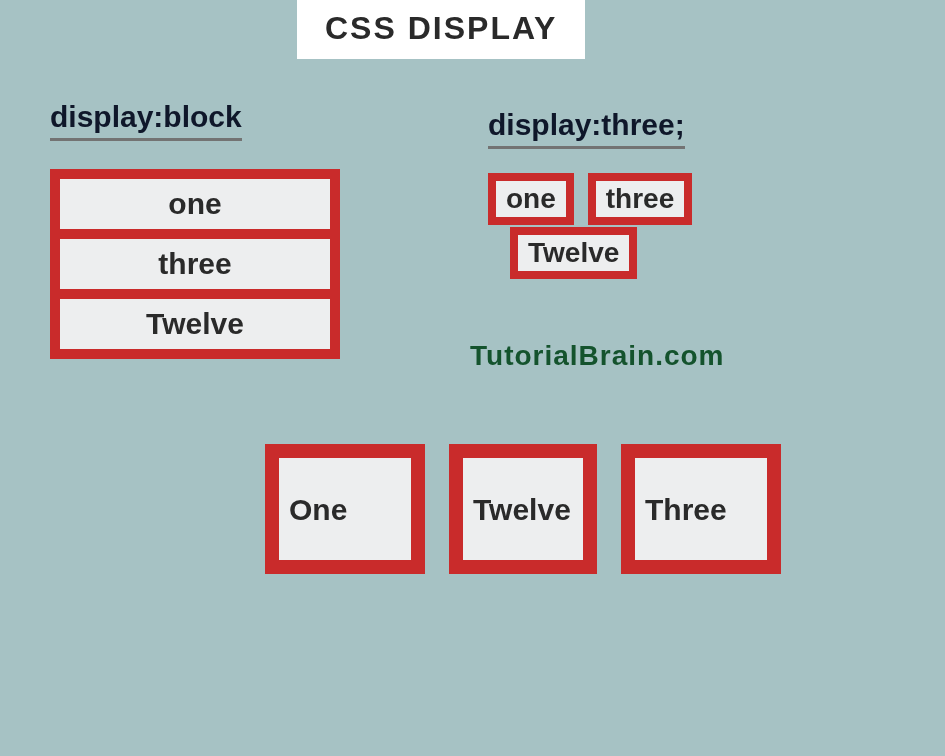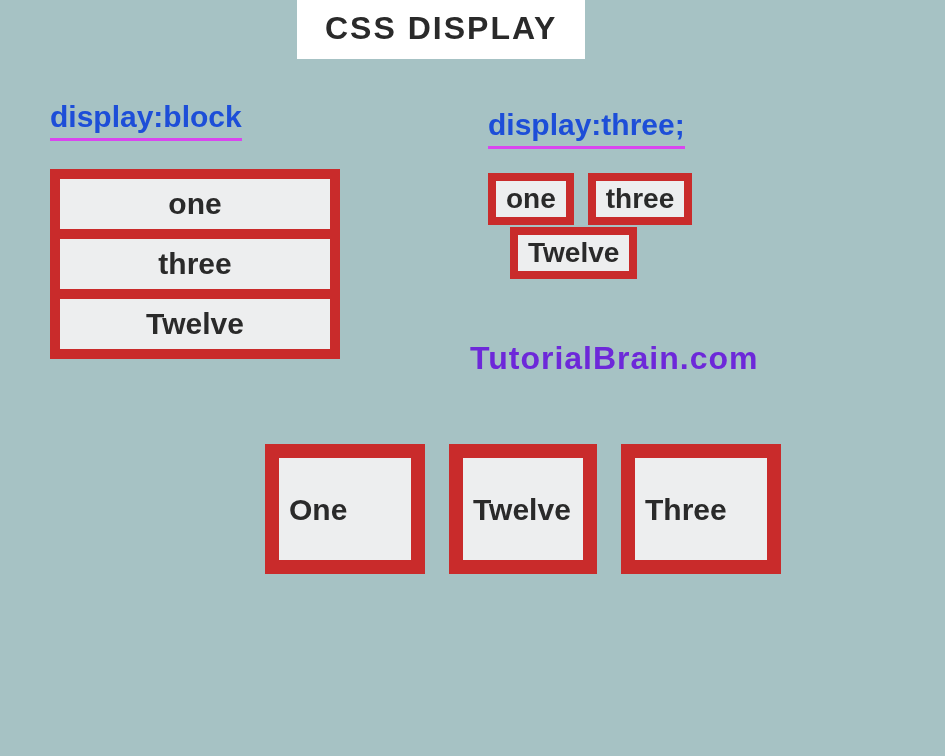--- a/index.html
+++ b/index.html
@@ -23,22 +23,22 @@
     }
     .title-box span {
       font-size: 32px;
       font-weight: 900;
       letter-spacing: 2px;
       color: #2a2a2a;
     }
     .section-heading {
       font-size: 30px;
       font-weight: 900;
-      color: #1d4ed8;
-      border-bottom: 3px solid #d946ef;
+      color: #0f172a;
+      border-bottom: 3px solid #737373;
       padding-bottom: 4px;
       display: inline-block;
     }
     
     .block-section {
       position: absolute;
       top: 100px;
       left: 50px;
     }
     .block-section .section-heading {
@@ -87,23 +87,23 @@
     }
     .inline-row2 {
       margin-left: 22px;
       margin-top: -2px;
     }
     
     .watermark {
       position: absolute;
       top: 340px;
       left: 470px;
-      font-size: 32px;
+      font-size: 28px;
       font-weight: 700;
-      color: #6d28d9;
+      color: #14532d;
       letter-spacing: 1px;
     }
     
     .inlineblock-section {
       position: absolute;
       top: 420px;
       left: 315px;
     }
     .inlineblock-container {
       margin-top: 24px;

